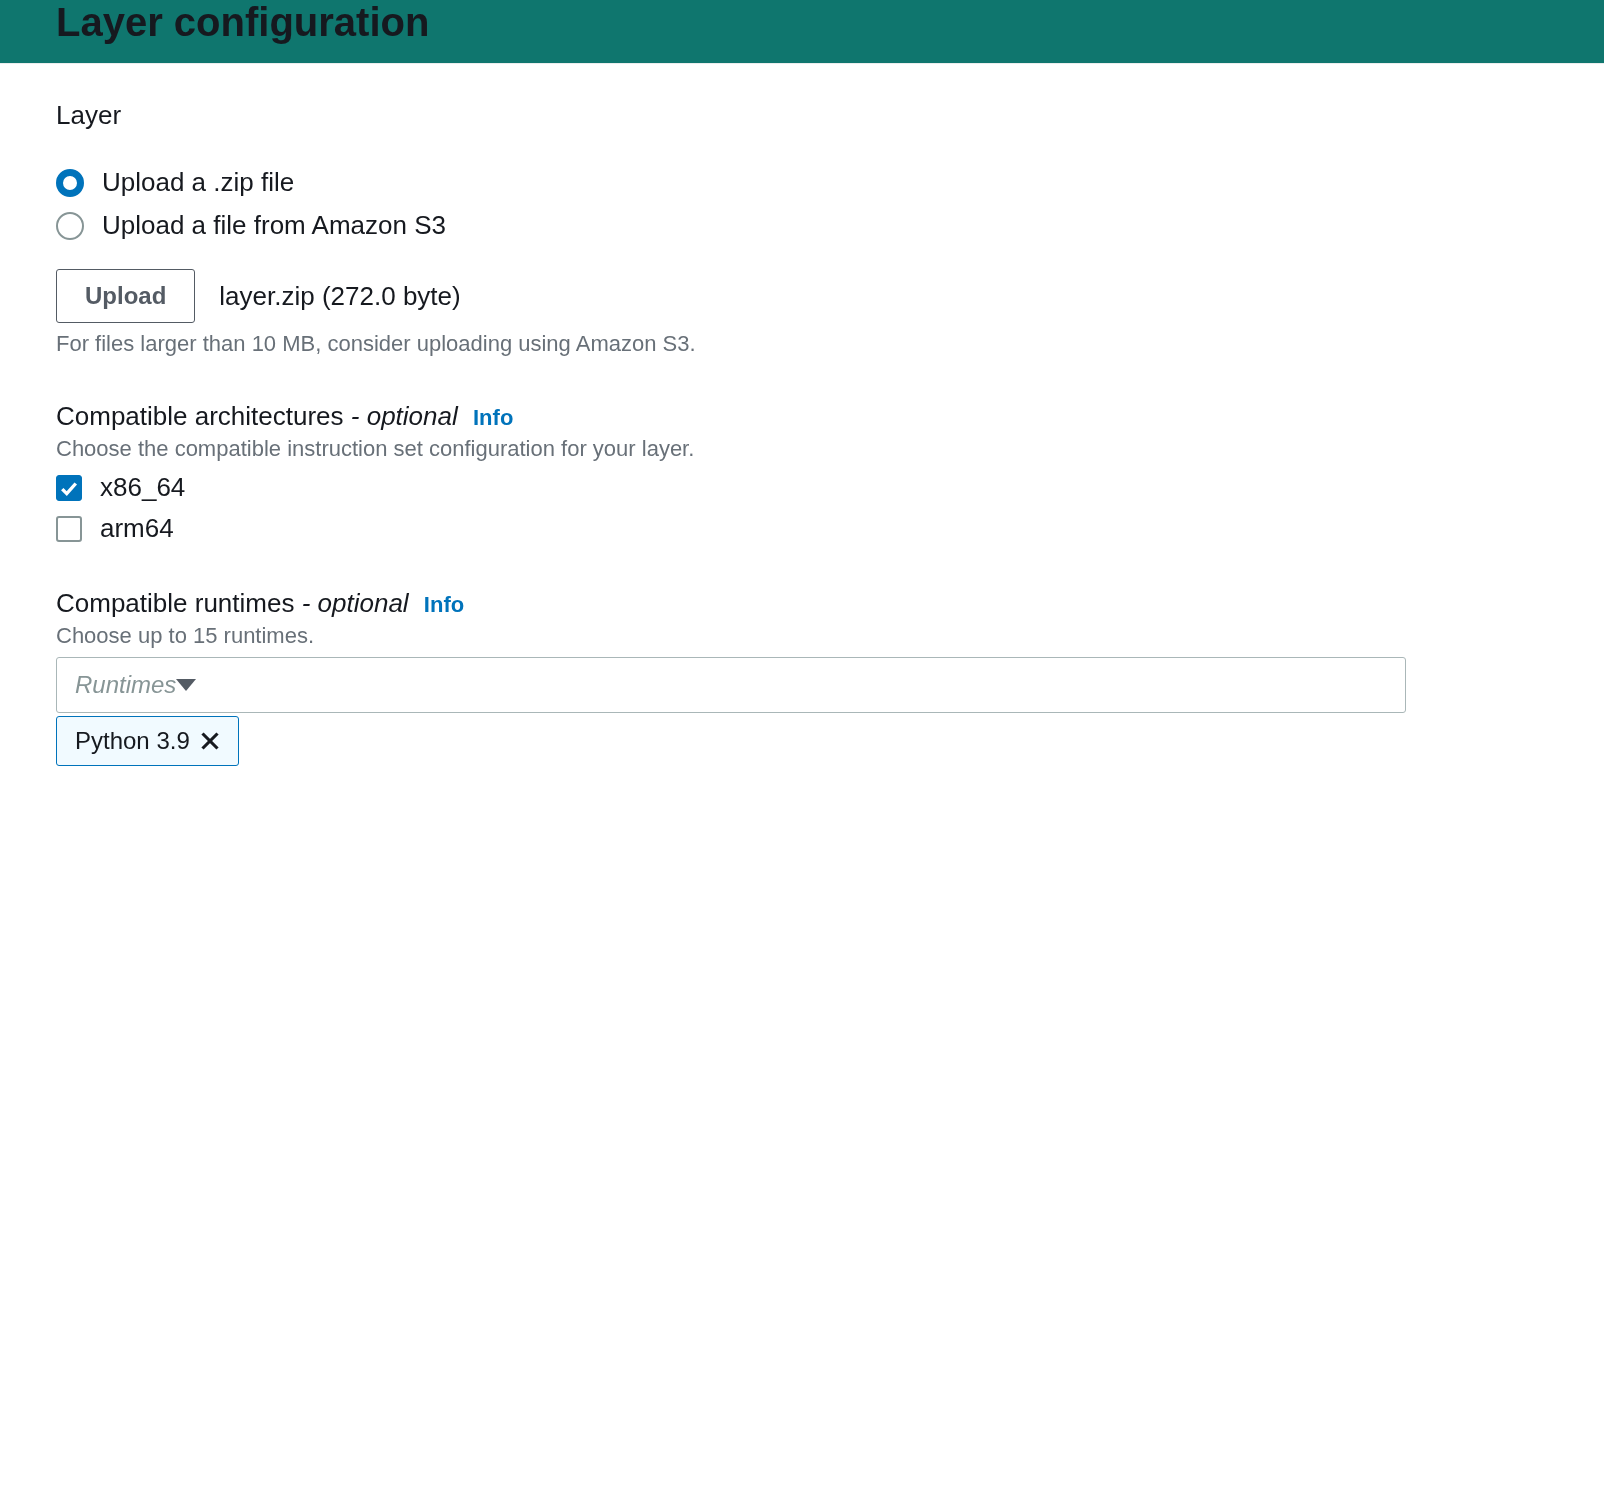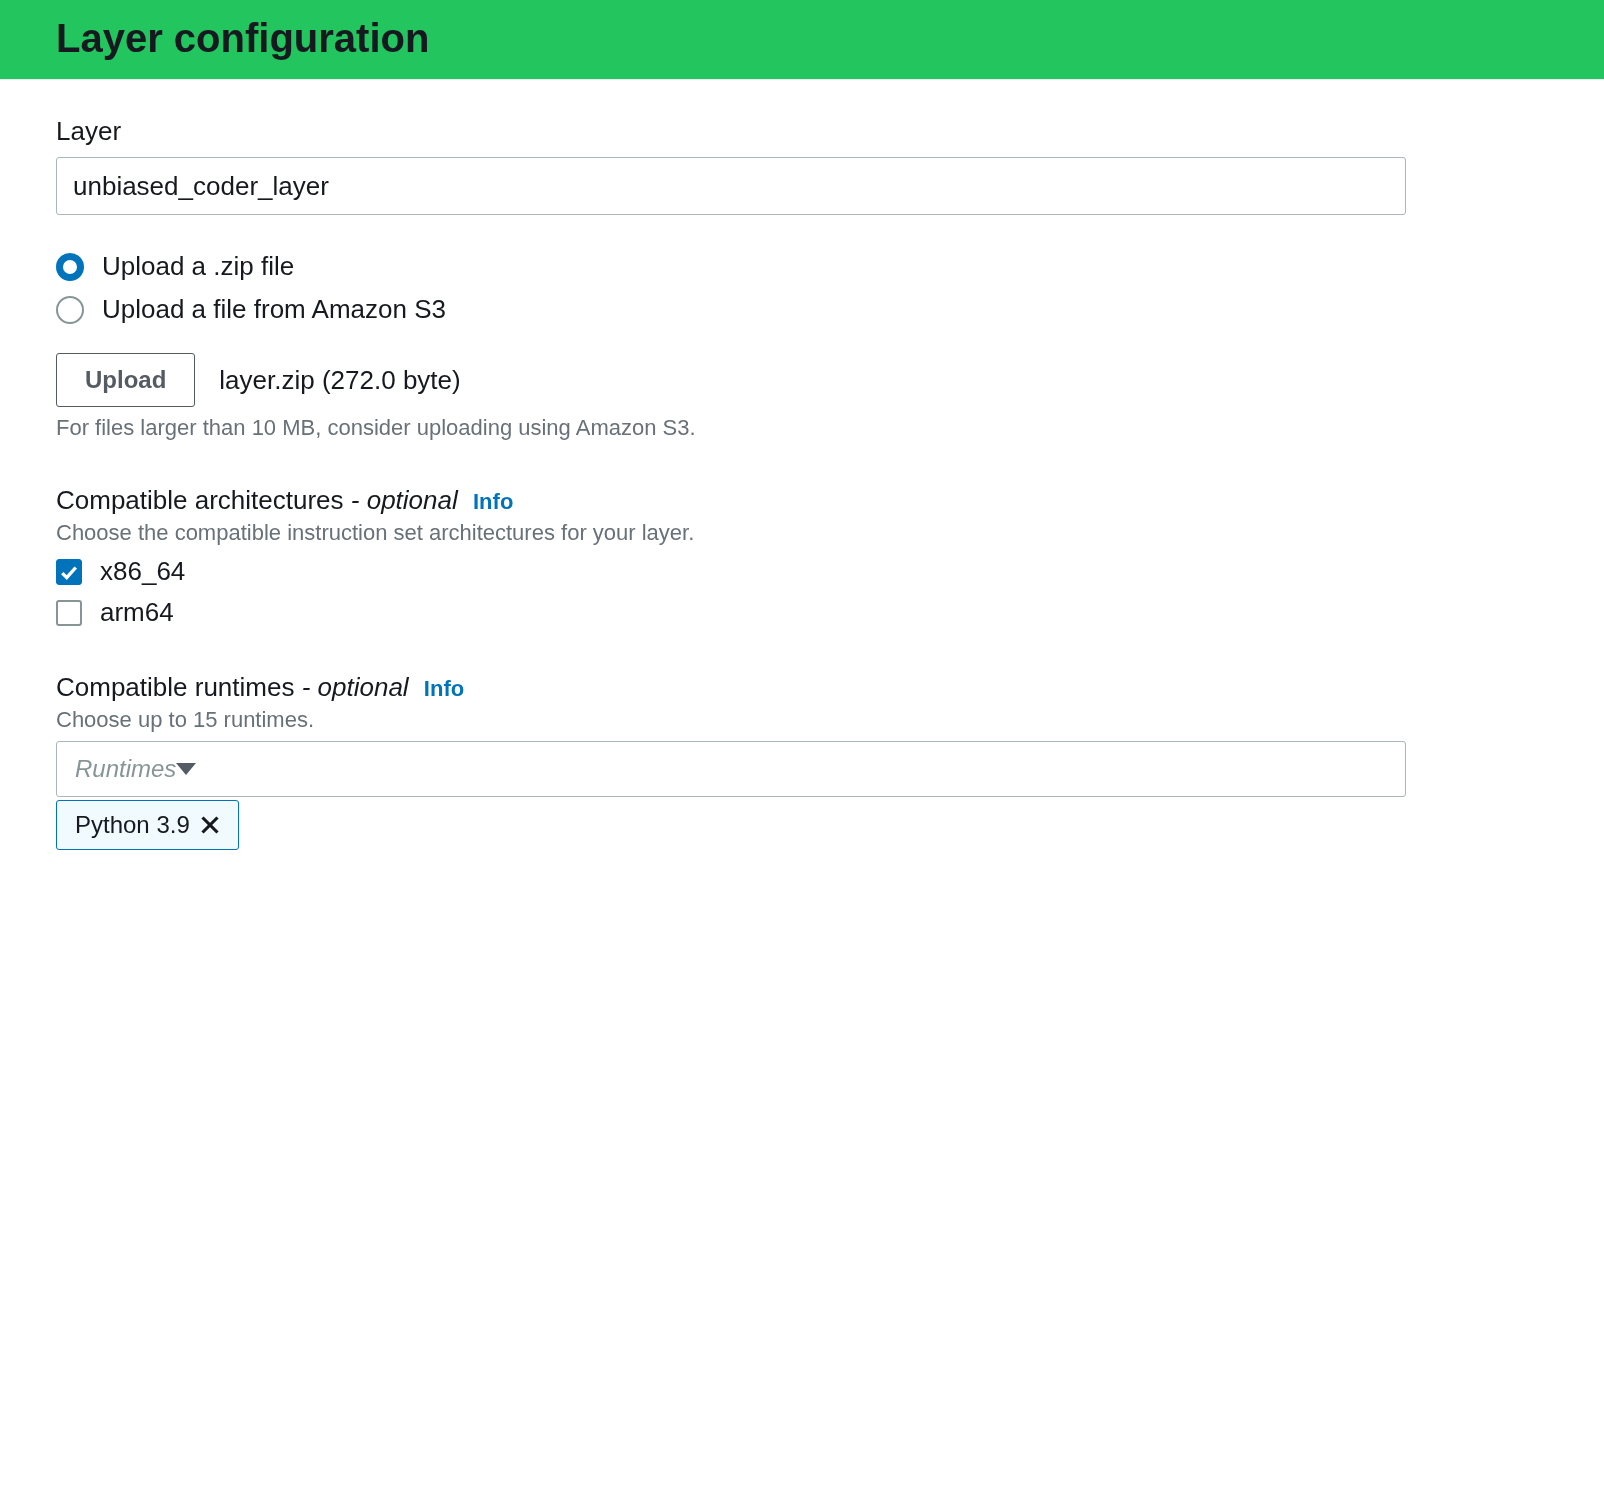--- a/index.html
+++ b/index.html
@@ -3,23 +3,23 @@
   <meta charset="utf-8">
   <style>
     * { box-sizing: border-box; margin: 0; padding: 0; }
     body {
       font-family: "Amazon Ember", "Helvetica Neue", Helvetica, Arial, sans-serif;
       background: #fff;
       color: #16191f;
       font-size: 20px;
     }
     .header {
-      padding: 16px 56px 18px;
+      padding: 0 56px 18px;
       border-bottom: 1px solid #eaeded;
-      background: #22c55e;
+      background: #0f766e;
     }
     .header h1 {
       font-size: 40px;
       font-weight: 700;
     }
     .content {
       padding: 36px 56px;
     }
     .field { margin-bottom: 36px; }
     .label-row {
@@ -123,21 +123,20 @@
 <body>
 
 <div class="header">
   <h1>Layer configuration</h1>
 </div>
 
 <div class="content">
 
   <div class="field">
     <div class="label-row">Layer</div>
-    <input class="text-input" type="text" value="unbiased_coder_layer" style="">
   </div>
 
 
   <div class="field">
     <div class="radio-row">
       <span class="radio-outer selected"></span>
       <span class="radio-label">Upload a .zip file</span>
     </div>
     <div class="radio-row">
       <span class="radio-outer unselected"></span>
@@ -149,21 +148,21 @@
       <span class="filename">layer.zip (272.0 byte)</span>
     </div>
     <div class="helper">For files larger than 10 MB, consider uploading using Amazon S3.</div>
   </div>
 
   <div>
     <div class="section-header">
       <span>Compatible architectures</span><span class="optional"> - optional</span>
       <a class="info-link" href="#">Info</a>
     </div>
-    <div class="section-desc">Choose the compatible instruction set architectures for your layer.</div>
+    <div class="section-desc">Choose the compatible instruction set configuration for your layer.</div>
 
     <div class="check-row">
       <span class="checkbox checked">
         <svg viewBox="0 0 16 16">
             <polyline points="2,9 6,13 14,4"></polyline>
           </svg>
       </span>
       <span class="check-label">x86_64</span>
     </div>
     <div class="check-row">

